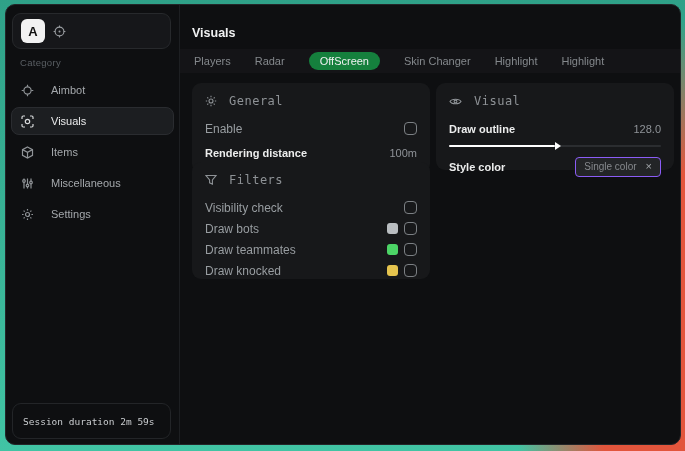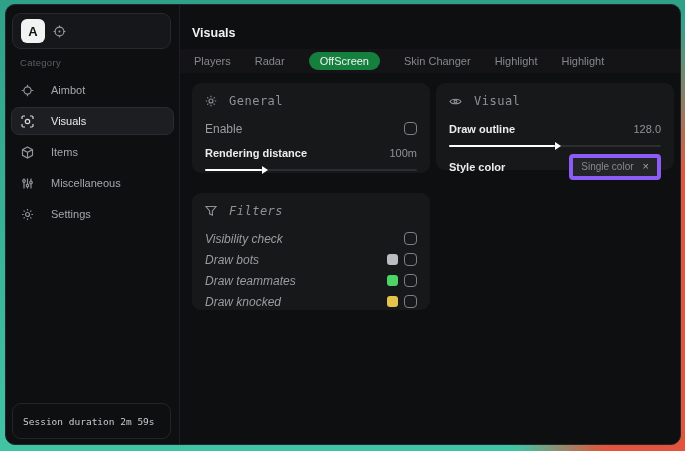--- a/index.html
+++ b/index.html
@@ -48,41 +48,41 @@
   .page-title{position:absolute;left:12px;top:21px;font-size:12.5px;font-weight:bold;color:#f0f1f2;}
   .tabbar{
     position:absolute;left:0;right:0;top:44px;height:24px;background:#141417;
     display:flex;align-items:center;padding-left:14px;gap:24px;box-sizing:border-box;
   }
   .tab{font-size:11px;color:#84888c;cursor:pointer;white-space:nowrap;}
   .tab.active{background:#15803d;color:#f0f1f2;padding:3px 11px;border-radius:11px;}
   
   .panel{position:absolute;background:#17181a;border-radius:9px;box-sizing:border-box;padding:11px 13px;}
   .panel-general{left:12px;top:78px;width:238px;height:90px;}
-  .panel-filters{left:12px;top:188px;width:238px;height:117px;font-style:italic;}
+  .panel-filters{left:12px;top:157px;width:238px;height:117px;}
   .panel-visual{left:256px;top:78px;width:238px;height:87px;}
   .panel-head{display:flex;align-items:center;gap:12px;color:#8e9296;
     font-family:"DejaVu Sans Mono", monospace;font-size:12px;letter-spacing:.5px;margin-bottom:10px;}
   .panel-head .ic{display:flex;color:#8e9296;}
   .row{display:flex;align-items:center;justify-content:space-between;height:21px;}
   .row-label{font-size:12px;color:#989da1;}
   .row-label.strong{color:#eceded;font-weight:bold;font-size:11px;}
   .row-value{font-size:11px;color:#8f9398;}
   .right-cluster{display:flex;align-items:center;gap:6px;}
   .checkbox{width:13px;height:13px;border:1.5px solid #7c8084;border-radius:4px;background:transparent;box-sizing:border-box;cursor:pointer;}
   .swatch{width:11px;height:11px;border-radius:3px;}
   .slider{position:relative;height:10px;margin-top:2px;cursor:pointer;}
   .slider .track{position:absolute;left:0;right:0;top:4px;height:2px;background:#2b2d30;border-radius:1px;}
   .slider .fill{position:absolute;left:0;top:4px;height:2px;background:#ffffff;border-radius:1px;}
   .slider .fill::after{
     content:"";position:absolute;right:-6px;top:-3px;width:0;height:0;
     border-left:6px solid #fff;border-top:4px solid transparent;border-bottom:4px solid transparent;
   }
   .chip{
-    display:flex;align-items:center;gap:9px;background:#232527;border:4px solid #8b5cf6;border-radius:4px;
+    display:flex;align-items:center;gap:9px;background:#232527;border:1px solid #8b5cf6;border-radius:4px;
     height:18px;padding:0 8px;cursor:pointer;
   }
   .chip-label{font-size:10px;color:#86898d;}
   .chip-close{font-size:11px;color:#a3a7ab;line-height:1;cursor:pointer;}
   svg{display:block;}
 </style>
 </head>
 <body>
 
 <div class="window">

